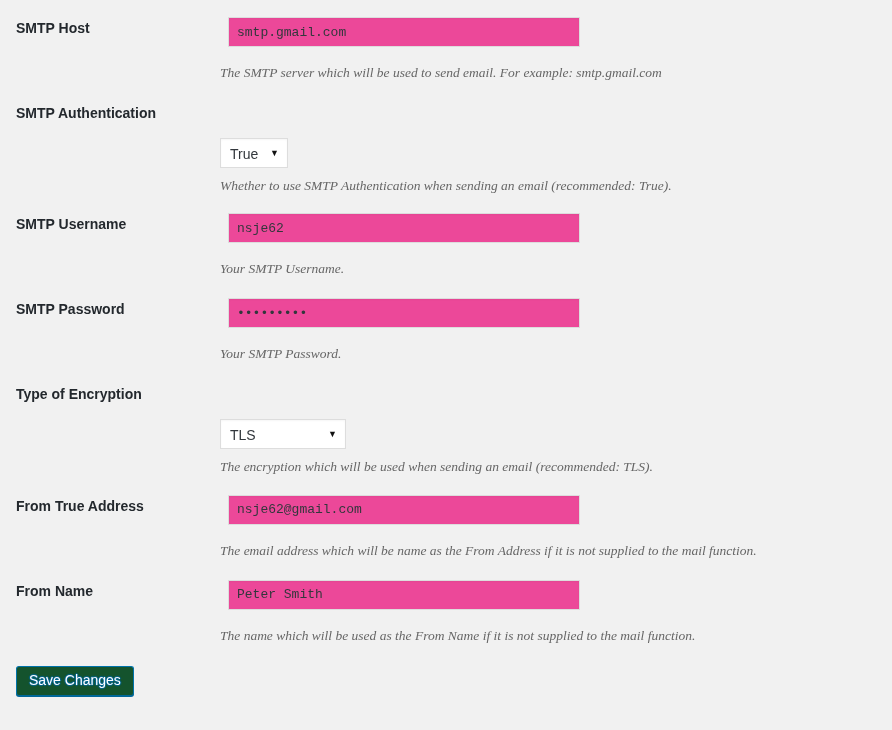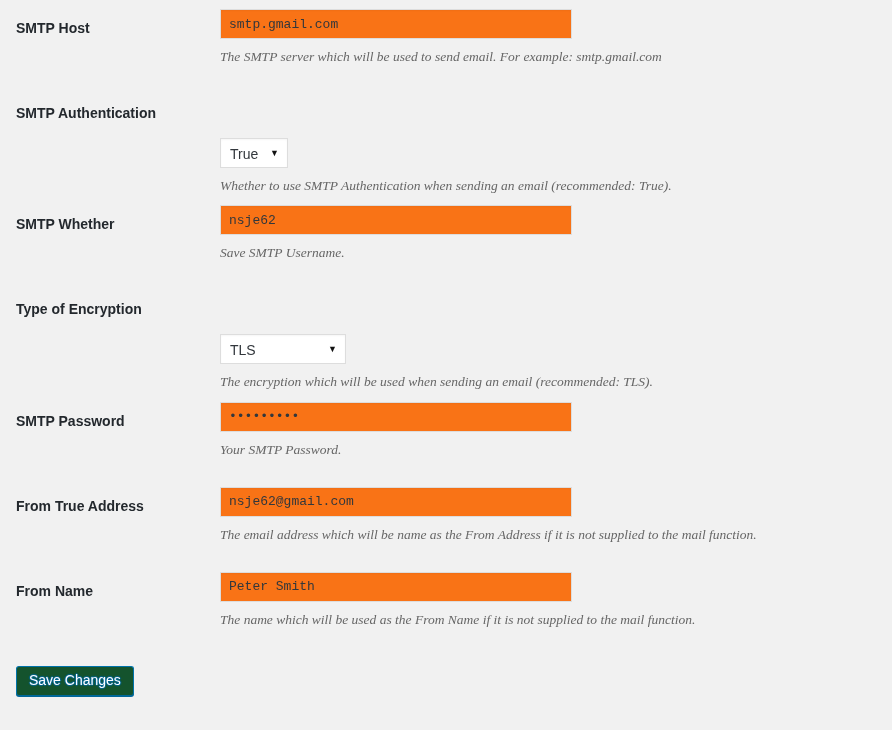--- a/index.html
+++ b/index.html
@@ -52,24 +52,24 @@
   .control-wrap {
     padding-top: 9px;
   }
 
   input.text-input {
     display: block;
     box-sizing: border-box;
     width: 352px;
     height: 30px;
     padding: 3px 8px;
-    margin: 0;
+    margin: 8px;
     border: 1px solid #ddd;
     border-radius: 0;
-    background: #f97316;
+    background: #ec4899;
     color: #32373c;
     font-family: "Liberation Mono", monospace;
     font-size: 13px;
     line-height: 22px;
     box-shadow: 0 1px 2px rgba(0,0,0,0.04) inset;
     outline: none;
   }
 
   .select-box {
     position: relative;
@@ -172,57 +172,57 @@
               <span class="select-value">True</span>
               <span class="select-arrow">▼</span>
             </div>
             <p class="description">Whether to use SMTP Authentication when sending an email (recommended: True).</p>
           </div>
         </td>
       </tr>
 
       <tr>
         <th>
-          <span class="field-label">SMTP Whether</span>
+          <span class="field-label">SMTP Username</span>
         </th>
         <td>
           <div class="control-wrap">
             <input class="text-input" type="text" value="nsje62" style="">
-            <p class="description">Save SMTP Username.</p>
+            <p class="description">Your SMTP Username.</p>
+          </div>
+        </td>
+      </tr>
+
+      <tr>
+        <th>
+          <span class="field-label">SMTP Password</span>
+        </th>
+        <td>
+          <div class="control-wrap">
+            <input class="text-input" type="text" value="•••••••••" style="">
+            <p class="description">Your SMTP Password.</p>
           </div>
         </td>
       </tr>
 
       <tr>
         <th>
           <span class="field-label">Type of Encryption</span>
         </th>
         <td>
           <div class="control-wrap">
             <div class="select-box wide">
               <span class="select-value">TLS</span>
               <span class="select-arrow">▼</span>
             </div>
             <p class="description">The encryption which will be used when sending an email (recommended: TLS).</p>
           </div>
         </td>
       </tr>
 
-      <tr>
-        <th>
-          <span class="field-label">SMTP Password</span>
-        </th>
-        <td>
-          <div class="control-wrap">
-            <input class="text-input" type="text" value="•••••••••" style="">
-            <p class="description">Your SMTP Password.</p>
-          </div>
-        </td>
-      </tr>
-
 
       <tr>
         <th>
           <span class="field-label">From True Address</span>
         </th>
         <td>
           <div class="control-wrap">
             <input class="text-input" type="text" value="nsje62@gmail.com" style="">
             <p class="description">The email address which will be name as the From Address if it is not supplied to the mail function.</p>
           </div>

